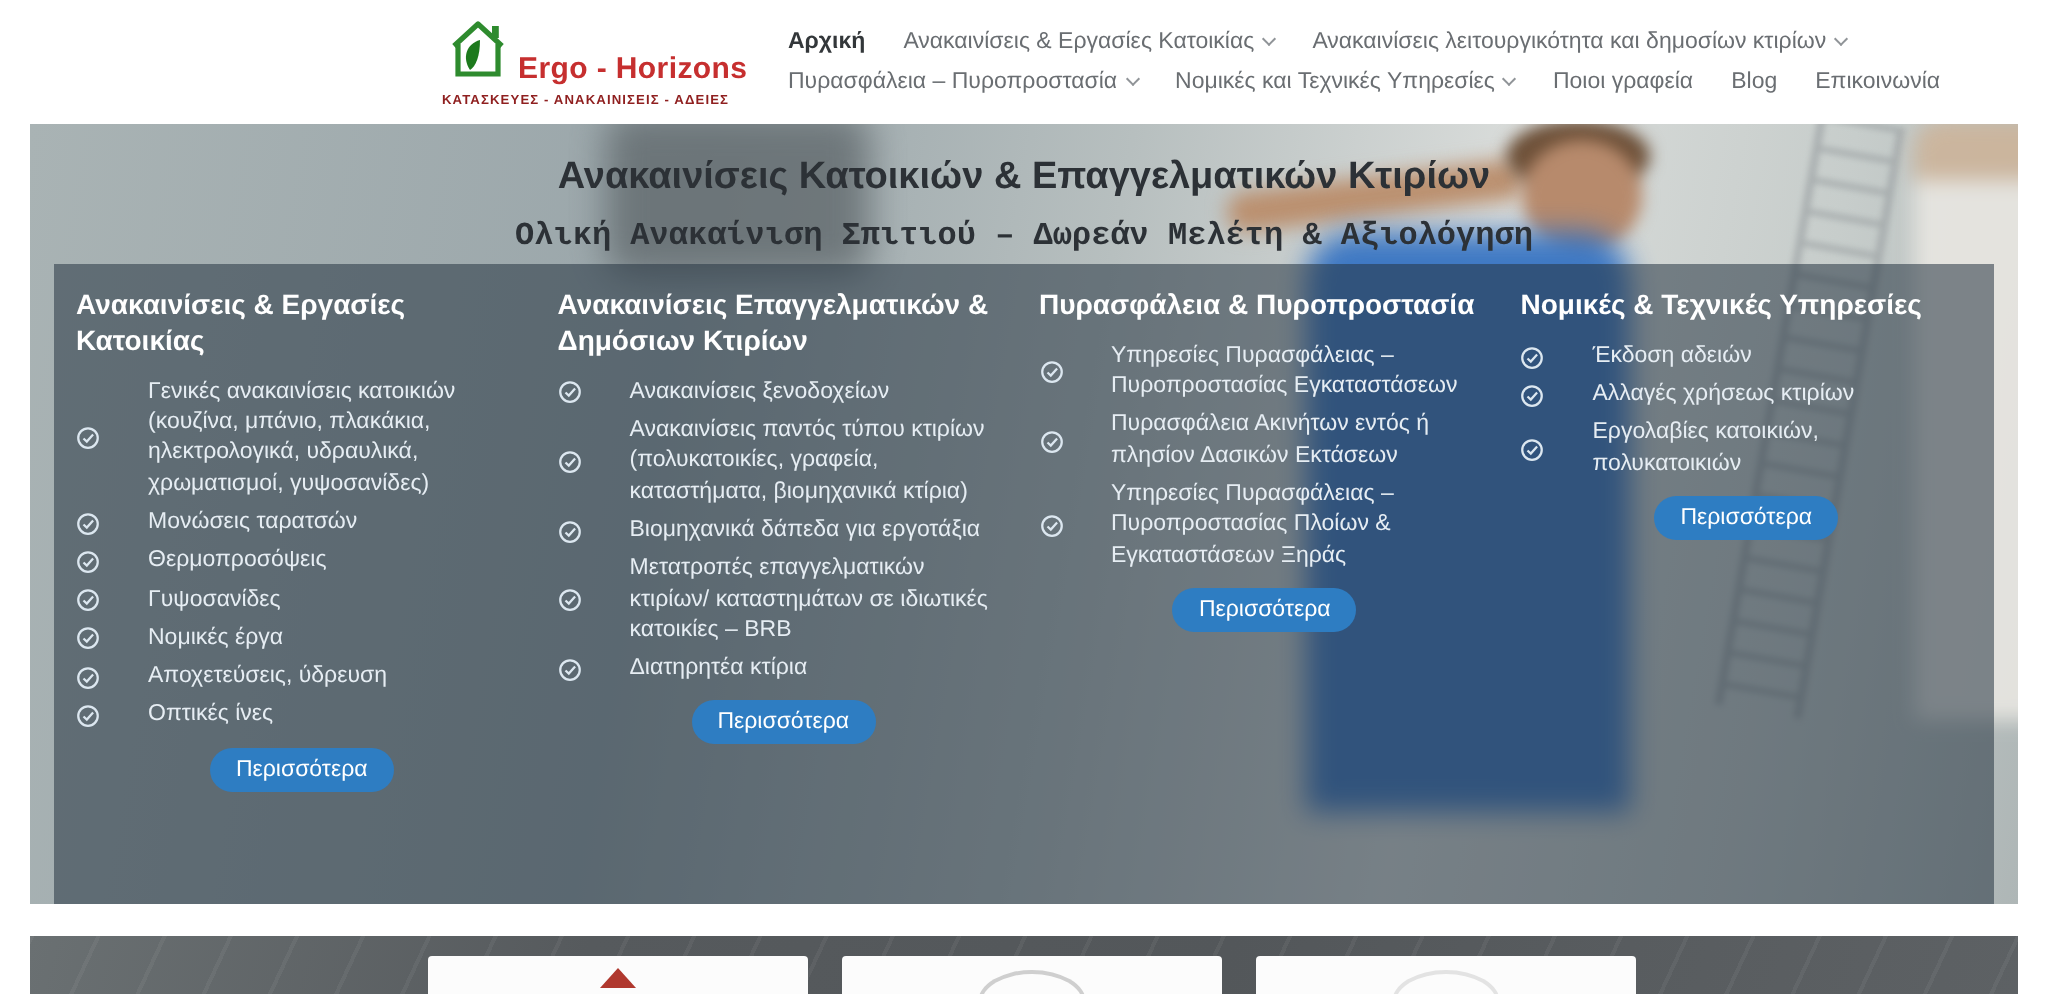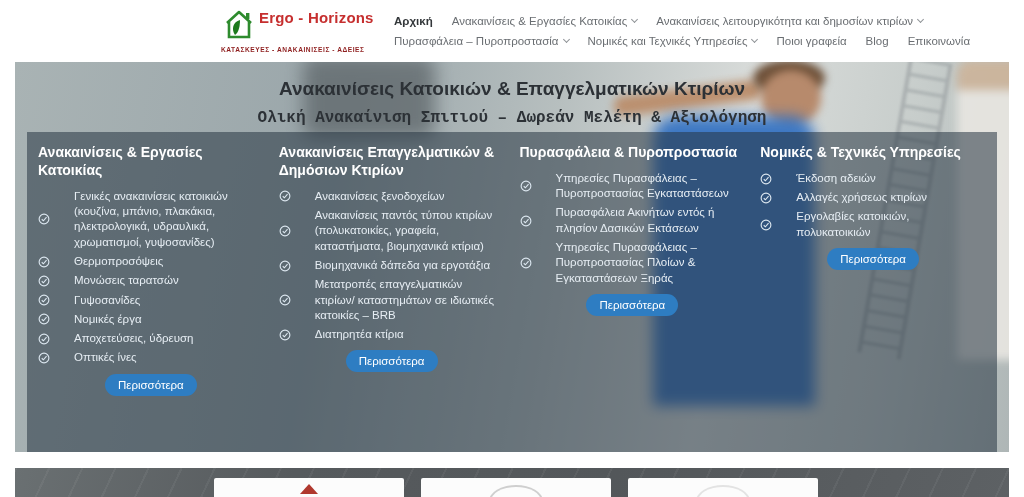--- a/index.html
+++ b/index.html
@@ -3,21 +3,21 @@
 <meta charset="utf-8">
 <style>
   * { margin:0; padding:0; box-sizing:border-box; }
   html,body { width:1024px; height:497px; overflow:hidden; background:#fff;
     font-family:"Liberation Sans","DejaVu Sans",sans-serif; }
   .page { position:relative; width:1024px; height:497px; background:#fff; }
 
   
   .header { height:62px; display:flex; align-items:center; padding-left:221px; background:#fff; }
   .logo { display:flex; flex-direction:column; width:168px; flex:none; }
-  .logo-top { display:flex; }
+  .logo-top { display:flex; align-items:flex-end; }
   .logo-title { font-size:15px; font-weight:700; color:#c62f2f; letter-spacing:.2px; margin-left:2px; margin-bottom:2px; white-space:nowrap; }
   .logo-tag { font-size:6.6px; font-weight:700; color:#8f1f1f; letter-spacing:.55px; margin-top:2px; white-space:nowrap; }
   .nav { display:flex; flex-direction:column; gap:8px; margin-left:5px; }
   .nav-row { display:flex; align-items:center; gap:19px; font-size:11.5px; color:#6a6e72; }
   .nav-item { display:flex; align-items:center; gap:5px; white-space:nowrap; cursor:pointer; }
   .nav-item.active { color:#33373a; font-weight:700; }
   .chev { width:5px; height:5px; border-right:1.3px solid #909498; border-bottom:1.3px solid #909498;
     transform:rotate(45deg); margin-top:-3px; flex:none; }
 
   
@@ -148,30 +148,30 @@
             </span>
           <span>Γενικές ανακαινίσεις κατοικιών (κουζίνα, μπάνιο, πλακάκια, ηλεκτρολογικά, υδραυλικά, χρωματισμοί, γυψοσανίδες)</span>
         </div>
         <div class="li">
           <span class="check">
               <svg viewBox="0 0 16 16">
                 <circle cx="8" cy="8" r="6.5" fill="none" stroke="currentColor" stroke-width="1.5"></circle>
                 <path d="M5 8.3 L7.2 10.4 L11.4 5.6" fill="none" stroke="currentColor" stroke-width="1.5"></path>
               </svg>
             </span>
+          <span>Μονώσεις ταρατσών</span>
+        </div>
+        <div class="li">
+          <span class="check">
+              <svg viewBox="0 0 16 16">
+                <circle cx="8" cy="8" r="6.5" fill="none" stroke="currentColor" stroke-width="1.5"></circle>
+                <path d="M5 8.3 L7.2 10.4 L11.4 5.6" fill="none" stroke="currentColor" stroke-width="1.5"></path>
+              </svg>
+            </span>
           <span>Θερμοπροσόψεις</span>
-        </div>
-        <div class="li">
-          <span class="check">
-              <svg viewBox="0 0 16 16">
-                <circle cx="8" cy="8" r="6.5" fill="none" stroke="currentColor" stroke-width="1.5"></circle>
-                <path d="M5 8.3 L7.2 10.4 L11.4 5.6" fill="none" stroke="currentColor" stroke-width="1.5"></path>
-              </svg>
-            </span>
-          <span>Μονώσεις ταρατσών</span>
         </div>
         <div class="li">
           <span class="check">
               <svg viewBox="0 0 16 16">
                 <circle cx="8" cy="8" r="6.5" fill="none" stroke="currentColor" stroke-width="1.5"></circle>
                 <path d="M5 8.3 L7.2 10.4 L11.4 5.6" fill="none" stroke="currentColor" stroke-width="1.5"></path>
               </svg>
             </span>
           <span>Γυψοσανίδες</span>
         </div>

